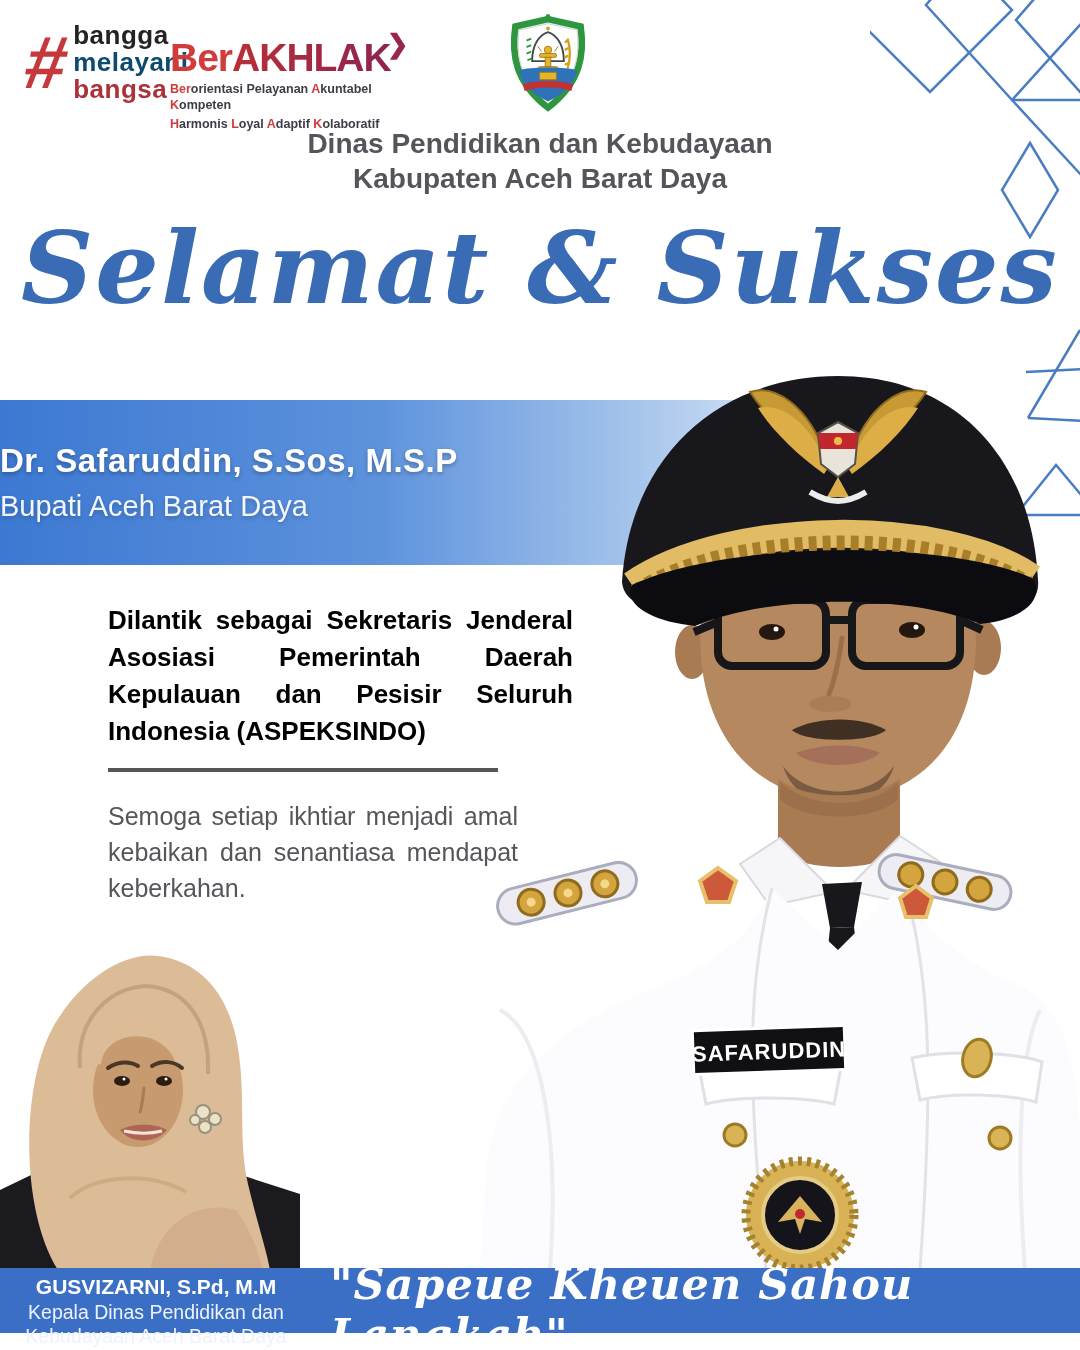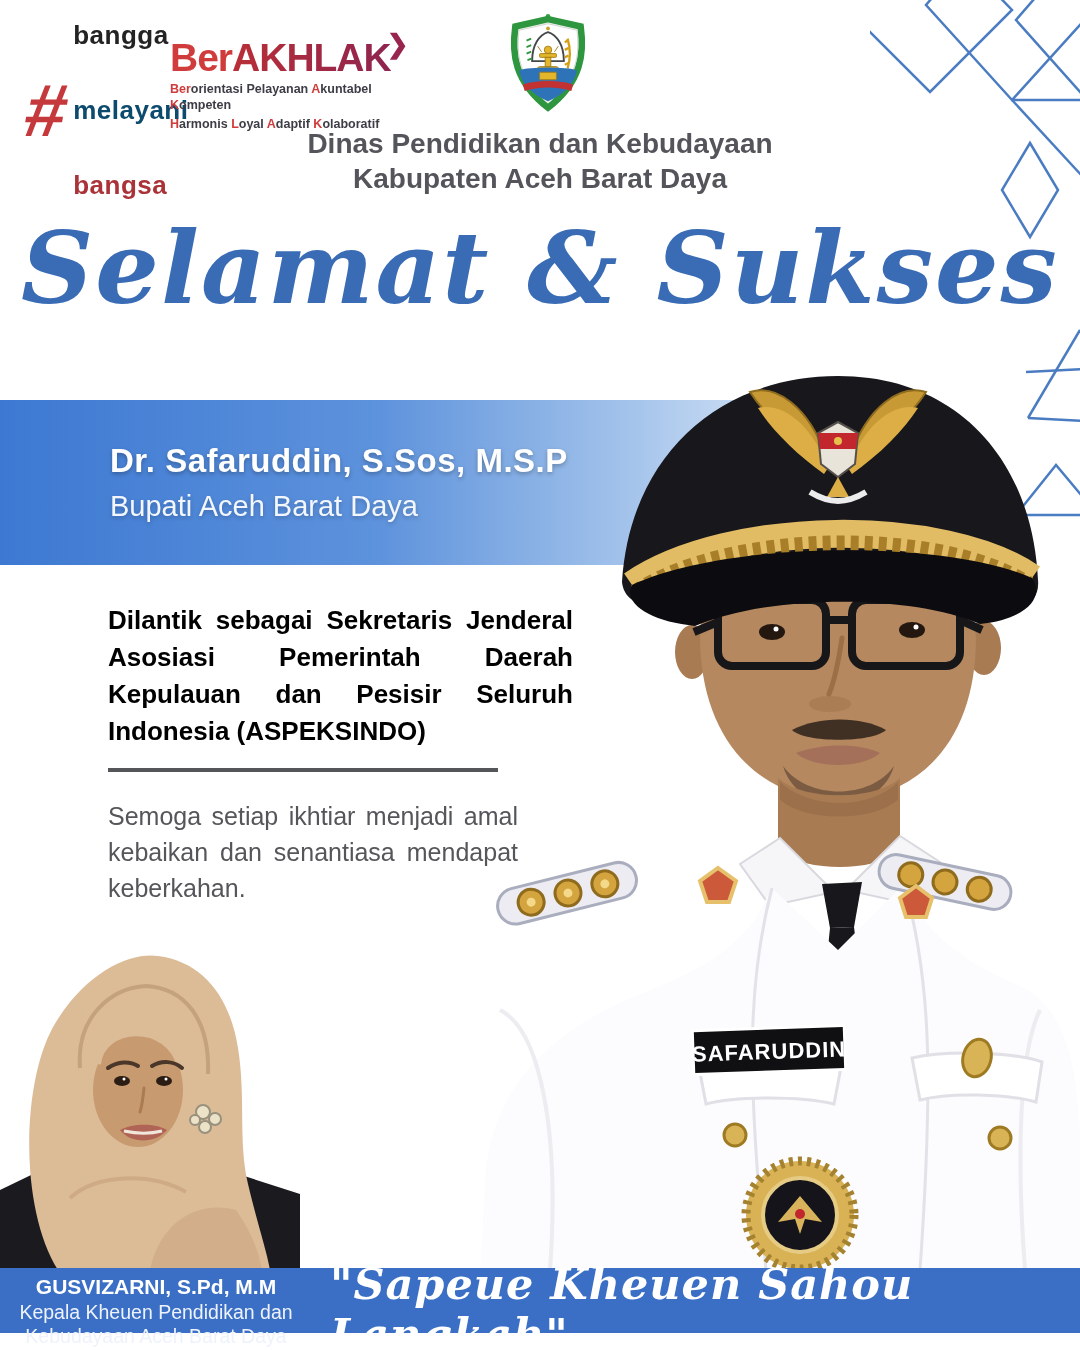--- a/index.html
+++ b/index.html
@@ -3,21 +3,21 @@
 <meta charset="utf-8">
 <style>
   html,body{margin:0;padding:0;background:#e8e8e8;}
   .poster{position:relative;width:1080px;height:1350px;background:#ffffff;overflow:hidden;
           font-family:"Liberation Sans",sans-serif;}
   .abs{position:absolute;}
 
   
   .bangga{left:26px;top:22px;display:flex;align-items:center;gap:6px;z-index:4;}
   .bangga .hash{font-size:74px;font-weight:900;color:#c5383b;transform:skewX(-10deg);line-height:74px;}
-  .bangga .col{display:flex;flex-direction:column;font-weight:800;font-size:26px;line-height:27px;letter-spacing:.5px;gap:48px;}
+  .bangga .col{display:flex;flex-direction:column;font-weight:800;font-size:26px;line-height:27px;letter-spacing:.5px;}
   .bangga .l1{color:#232323;}
   .bangga .l2{color:#0c4a6e;}
   .bangga .l3{color:#a93338;}
 
   .berakhlak{left:170px;top:24px;z-index:4;width:230px;}
   .berakhlak .title{font-size:39px;font-weight:800;line-height:40px;letter-spacing:-1px;}
   .berakhlak .pre{color:#d03c3c;}
   .berakhlak .main{background:linear-gradient(90deg,#b92f36,#8e2450);-webkit-background-clip:text;background-clip:text;color:transparent;}
   .berakhlak .arrow{color:#97254d;font-size:26px;font-weight:900;vertical-align:18px;margin-left:-4px;}
   .berakhlak .sub{font-size:12.5px;font-weight:700;line-height:16px;margin-top:3px;letter-spacing:0;}
@@ -28,21 +28,21 @@
 
   
   .agency{left:0;top:126px;width:1080px;text-align:center;color:#54555a;font-weight:800;
           font-size:28px;line-height:35px;z-index:4;}
   .headline{left:0;top:196px;width:1080px;text-align:center;color:#3a6cb6;z-index:4;
             font-family:"DejaVu Serif",serif;font-style:italic;font-weight:700;font-size:100px;line-height:145px;letter-spacing:2px;}
 
   
   .banner{left:0;top:400px;width:944px;height:165px;z-index:1;
           background:linear-gradient(90deg,#3d79d2 0%,#5d92dc 40%,#9fc0ea 65%,#e9f1fa 90%,#fbfdff 100%);
-          display:flex;flex-direction:column;justify-content:center;padding-left:110px;box-sizing:border-box;}
+          display:flex;flex-direction:column;justify-content:center;box-sizing:border-box;}
   .banner .nm{color:#ffffff;font-weight:800;font-size:33px;letter-spacing:.5px;text-shadow:0 2px 4px rgba(0,0,0,.28);}
   .banner .tt{color:#f3f7fd;font-weight:400;font-size:29px;margin-top:10px;text-shadow:0 2px 4px rgba(0,0,0,.22);}
 
   
   .p1{left:108px;top:602px;width:465px;color:#000000;font-weight:700;font-size:26px;line-height:37px;
       text-align:justify;z-index:4;}
   .divider{left:108px;top:768px;width:390px;height:4px;background:#55565a;z-index:4;}
   .p2{left:108px;top:798px;width:410px;color:#55565a;font-weight:400;font-size:25px;line-height:36px;
       text-align:justify;z-index:4;}
 
@@ -285,19 +285,19 @@
       <circle cx="203" cy="164" r="7"></circle>
       <circle cx="215" cy="171" r="6"></circle>
       <circle cx="205" cy="179" r="6"></circle>
       <circle cx="195" cy="172" r="5"></circle>
     </g>
   </svg>
 
   <div class="abs footer">
     <div class="official">
       <div class="on">GUSVIZARNI, S.Pd, M.M</div>
-      <div class="ot">Kepala Kheuen Pendidikan dan</div>
+      <div class="ot">Kepala Dinas Pendidikan dan</div>
       <div class="ot">Kebudayaan Aceh Barat Daya</div>
     </div>
     <div class="slogan">"Sapeue Kheuen Sahou Langkah"</div>
   </div>
 
 </div>
 
 </body></html>

